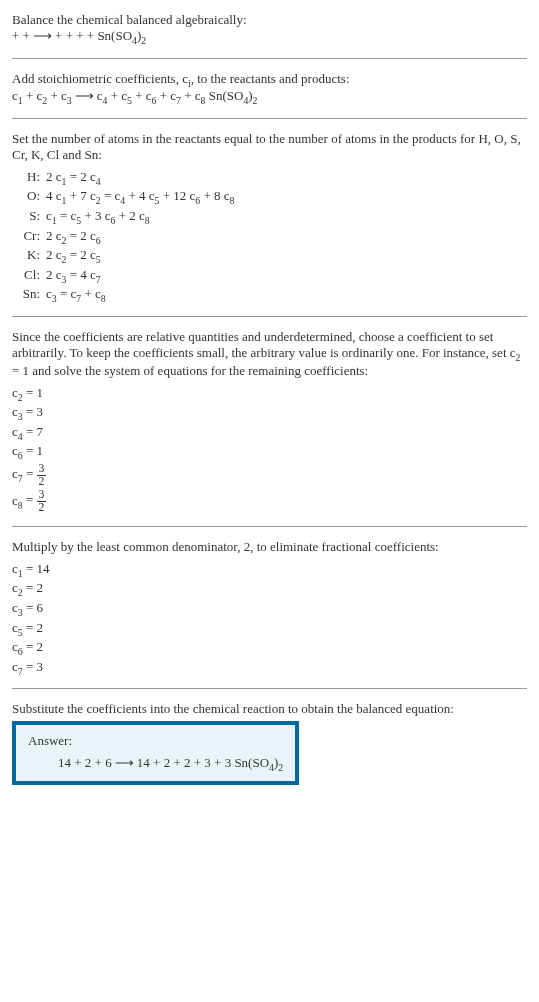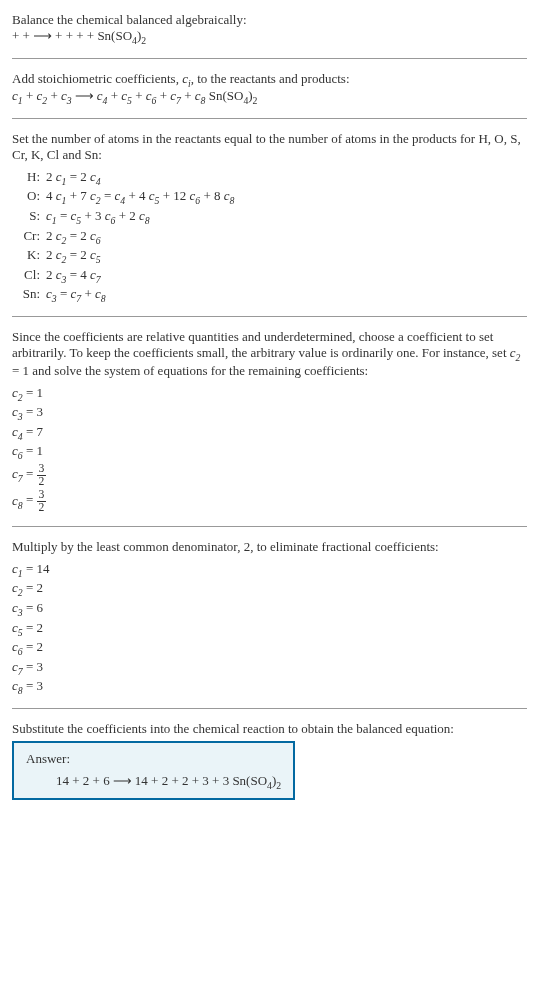--- a/index.html
+++ b/index.html
@@ -21,39 +21,38 @@
       margin: 12px 0;
     }
     .math {
       font-family: Georgia, serif;
     }
     .sub {
       vertical-align: sub;
       font-size: 0.75em;
     }
     .italic {
-      font-style: italic;
     }
     .eq-table {
       margin: 6px 0;
     }
     .eq-row {
       display: flex;
       margin: 2px 0;
     }
     .eq-label {
       width: 28px;
       text-align: right;
       padding-right: 6px;
     }
     .eq-val {
       flex: 1;
     }
     .answer-box {
-      border: 2px solid #0369a1;
+      border: 4px solid #0369a1;
       background: #eaf4f8;
       padding: 8px 12px;
       display: inline-block;
       margin-top: 4px;
     }
     .answer-label {
       margin-bottom: 6px;
     }
     .answer-eq {
       padding-left: 30px;
@@ -190,23 +189,20 @@
       </div>
       <div class="eq-row">
         <div class="eq-val math"><span class="italic">c<span class="sub">5</span></span> = 2</div>
       </div>
       <div class="eq-row">
         <div class="eq-val math"><span class="italic">c<span class="sub">6</span></span> = 2</div>
       </div>
       <div class="eq-row">
         <div class="eq-val math"><span class="italic">c<span class="sub">7</span></span> = 3</div>
       </div>
-      <div class="eq-row">
-        <div class="eq-val math"><span class="italic">c<span class="sub">8</span></span> = 3</div>
-      </div>
     </div>
 </div>
 
 <hr>
 
 <div class="section">
   <div>Substitute the coefficients into the chemical reaction to obtain the balanced equation:</div>
   <div class="answer-box">
     <div class="answer-label">Answer:</div>
     <div class="answer-eq math" id="answer-eq">14  + 2  + 6  ⟶ 14  + 2  + 2  + 3  + 3 Sn(SO<span class="sub">4</span>)<span class="sub">2</span></div>

